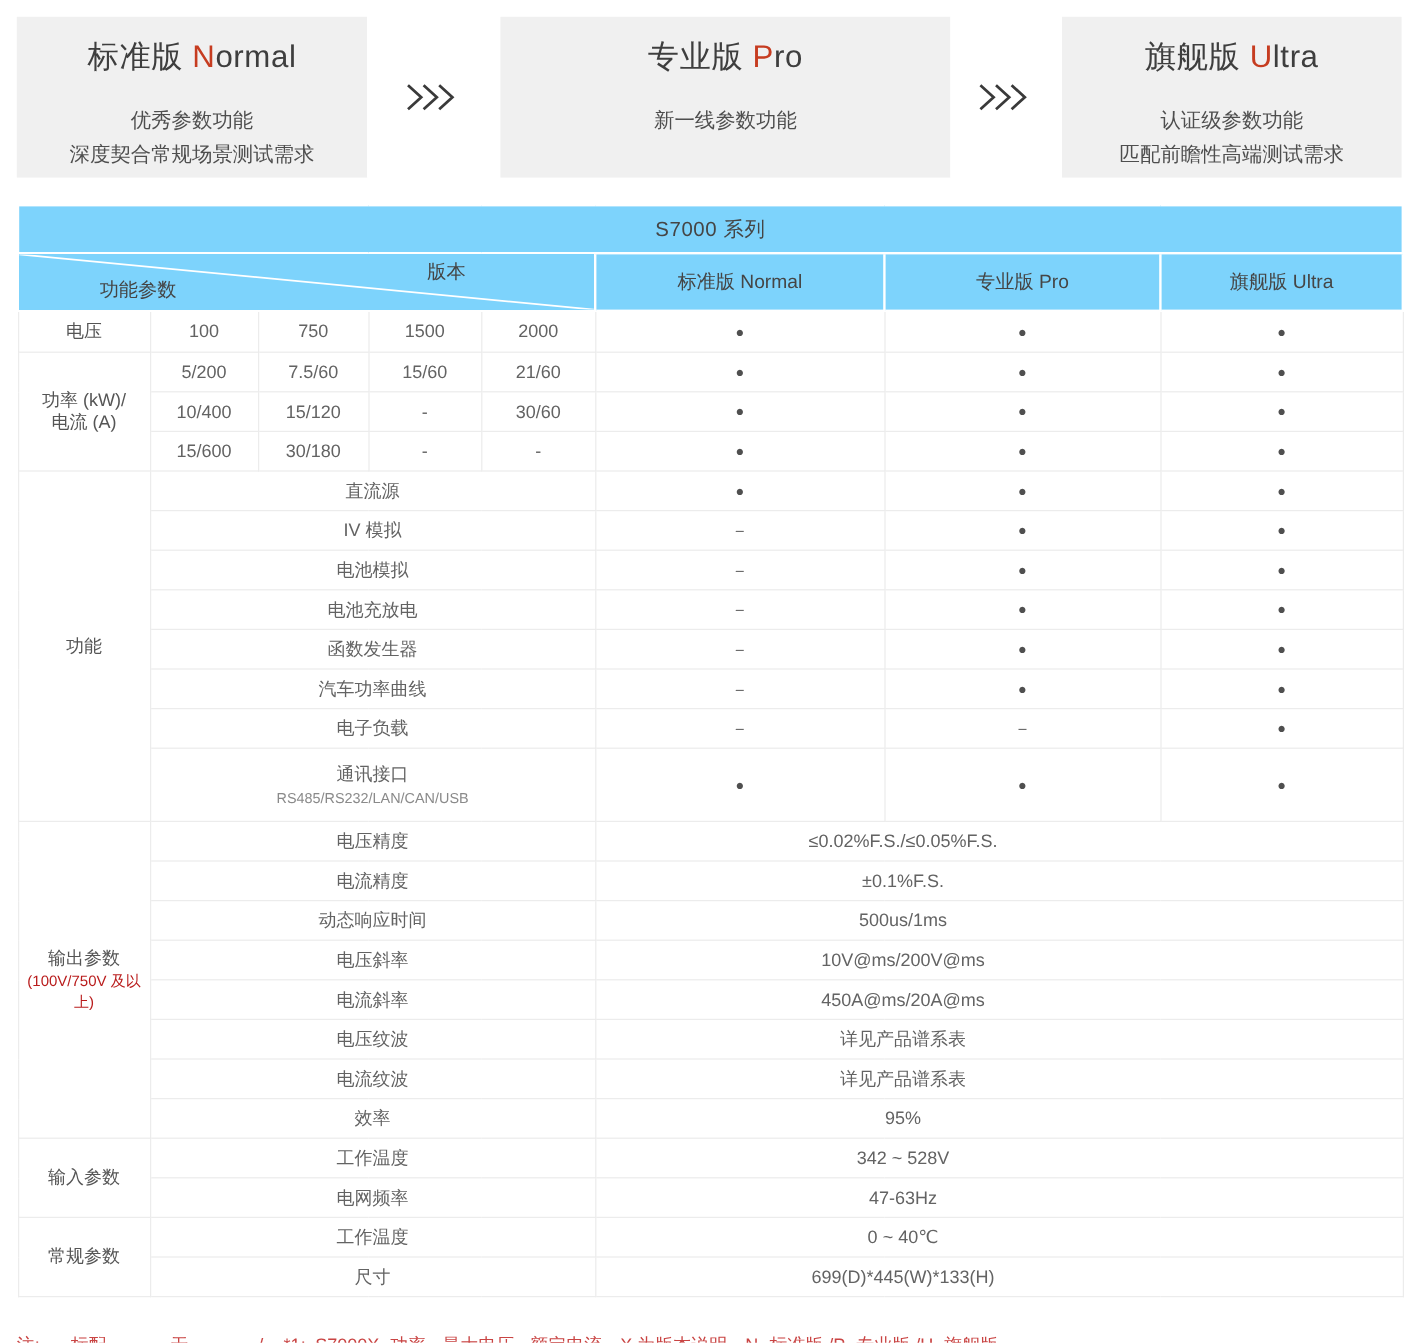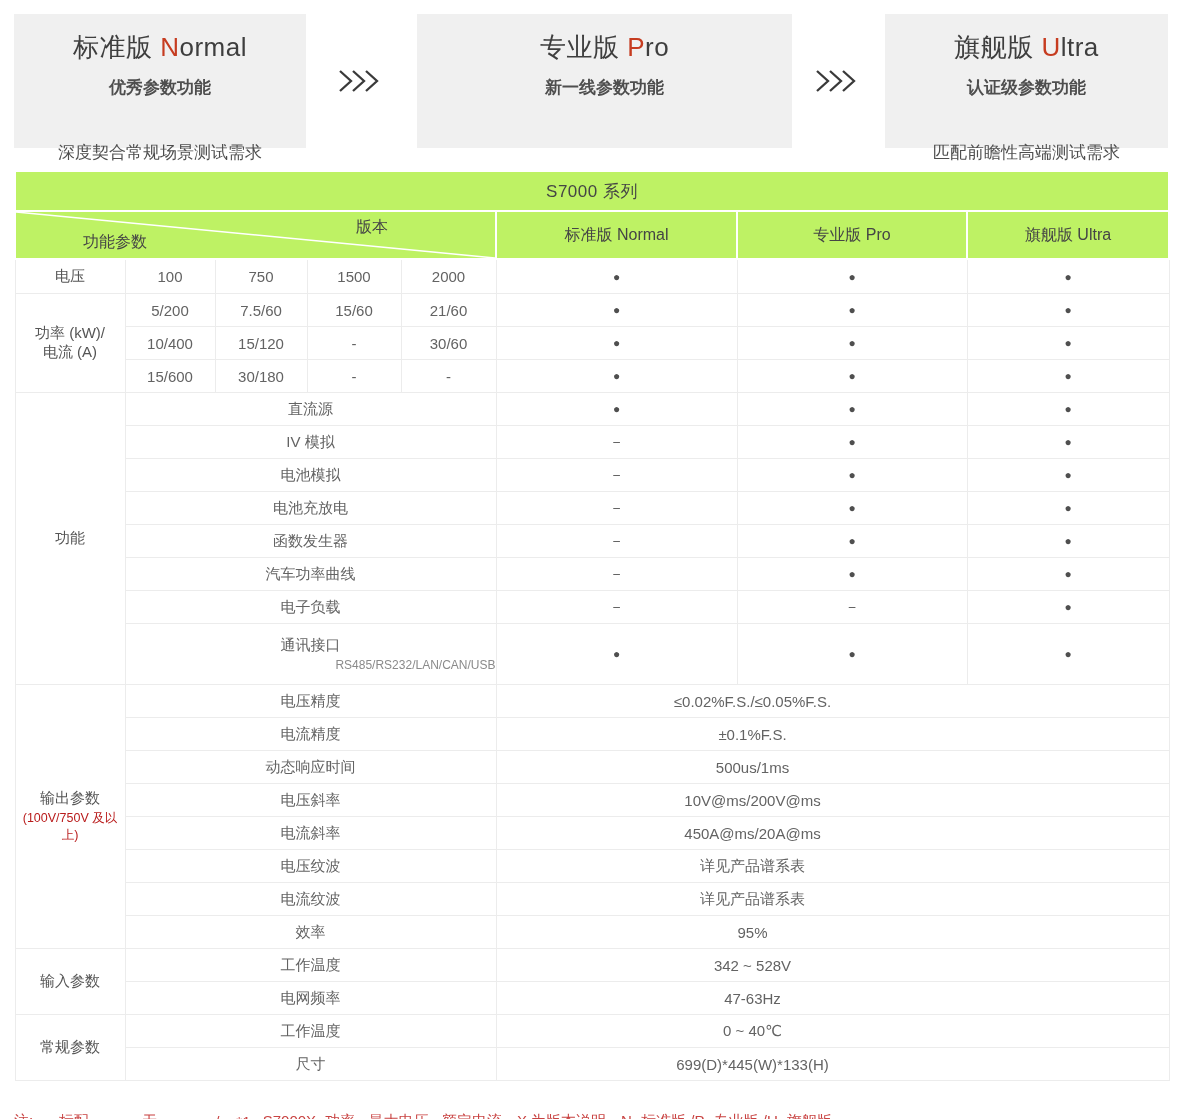--- a/index.html
+++ b/index.html
@@ -10,43 +10,43 @@
   .banner { display:flex; height:134px; }
   .tier { background:#f0f0f0; text-align:center; box-sizing:border-box; padding-top:16px; }
   .tier.t1 { width:292px; }
   .tier.t2 { width:375px; }
   .tier.t3 { width:283px; }
   .arrow-gap { display:flex; align-items:center; justify-content:center; background:#fff; }
   .arrow-gap.g1 { width:111px; }
   .arrow-gap.g2 { width:93px; }
   .tier-title { font-size:26px; color:#3e3e3e; letter-spacing:0.5px; }
   .accent { color:#c63c20; }
-  .tier-line { font-size:17px; color:#4e4e4e; line-height:28px;margin-top:37px; }
-  .tier-line.first { margin-top:9px;font-weight:bold; }
+  .tier-line { font-size:17px; color:#4e4e4e; line-height:28px; }
+  .tier-line.first { margin-top:22px; }
 
   
   table.spec { border-collapse:collapse; table-layout:fixed; width:1154px; margin-top:22px; }
   td { padding:0; text-align:center; vertical-align:middle; }
-  .thead { background:#bef264; border:2px solid #fff; color:#454545; }
+  .thead { background:#7dd3fc; border:2px solid #fff; color:#454545; }
   .series-title { height:38px; font-size:17px; font-weight:500; letter-spacing:0.5px; }
   .vhead { font-size:16px; height:46px; }
   .corner { position:relative; height:46px; }
   .corner svg { position:absolute; left:0; top:0; width:100%; height:100%; display:block; }
   .corner .tr-label { position:absolute; top:5px; left:71%; font-size:16px;text-align:center; }
   .corner .bl-label { position:absolute; bottom:5px; left:14%; font-size:16px;text-align:right; }
 
   .cell { border:1px solid #ececec; font-size:15px; color:#636363; height:32px; }
   .rowlabel { color:#555; }
   .rowlabel .l2 { display:block; }
   .rowlabel .sub { display:block; font-size:12.5px; color:#b91c1c; margin-top:2px; }
   .mark { font-size:12px; color:#4f4f4f; }
   .spanval { padding-right:160px; }
   tr.h60 td { height:60px; }
   tr.h33 td { height:33px; }
-  .comm-sub { display:block; font-size:12px; color:#8a8a8a; margin-top:3px;text-align:right; }
+  .comm-sub { display:block; font-size:12px; color:#8a8a8a; margin-top:3px; }
 
   
   .note { display:flex; align-items:center; margin-top:31px; color:#c94443; font-size:15px; }
   .note span { white-space:pre; }
   .note .lbl { margin-right:9px; }
   .note .sym-dot { color:#4f4f4f; font-size:11px; margin-right:10px; }
   .note .dot-text { margin-right:24px; }
   .note .sym-dash { color:#9a8080; margin-right:21px; }
   .note .dash-text { margin-right:58px; }
   .note .slash { margin-right:17px; }

